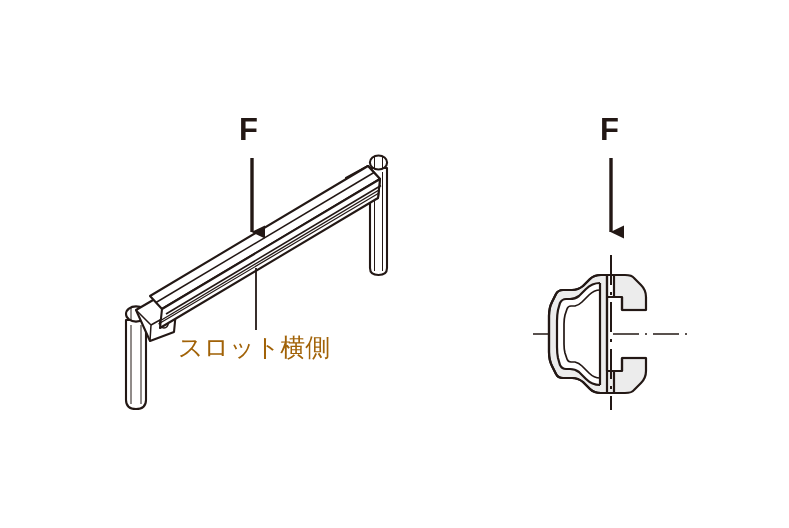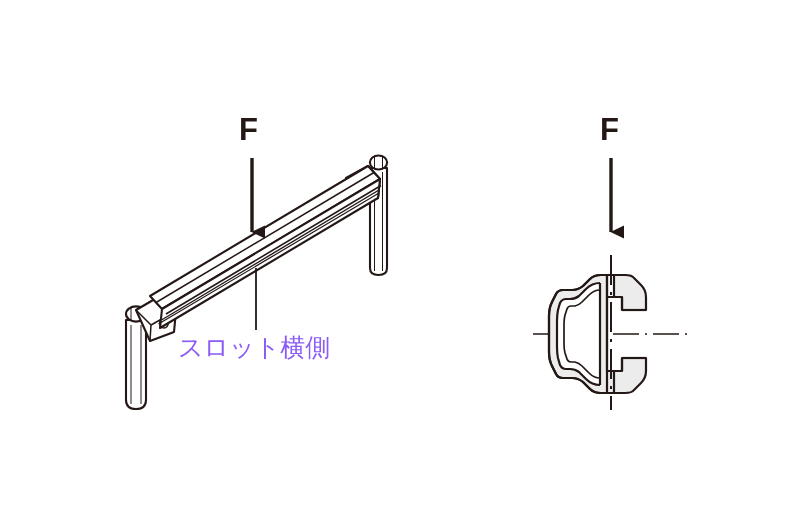--- a/index.html
+++ b/index.html
@@ -42,21 +42,21 @@
   }
   #force-label-right {
     left: 600px;
     top: 114px;
   }
   .callout-label {
     position: absolute;
     font-family: "DejaVu Sans", "Liberation Sans", sans-serif;
     font-size: 25px;
     font-weight: 400;
-    color: #8b5cf6;
+    color: #a16207;
     line-height: 1;
     white-space: nowrap;
     user-select: none;
   }
   #slot-side-label {
     left: 178px;
     top: 335px;
   }
 </style>
 </head>

